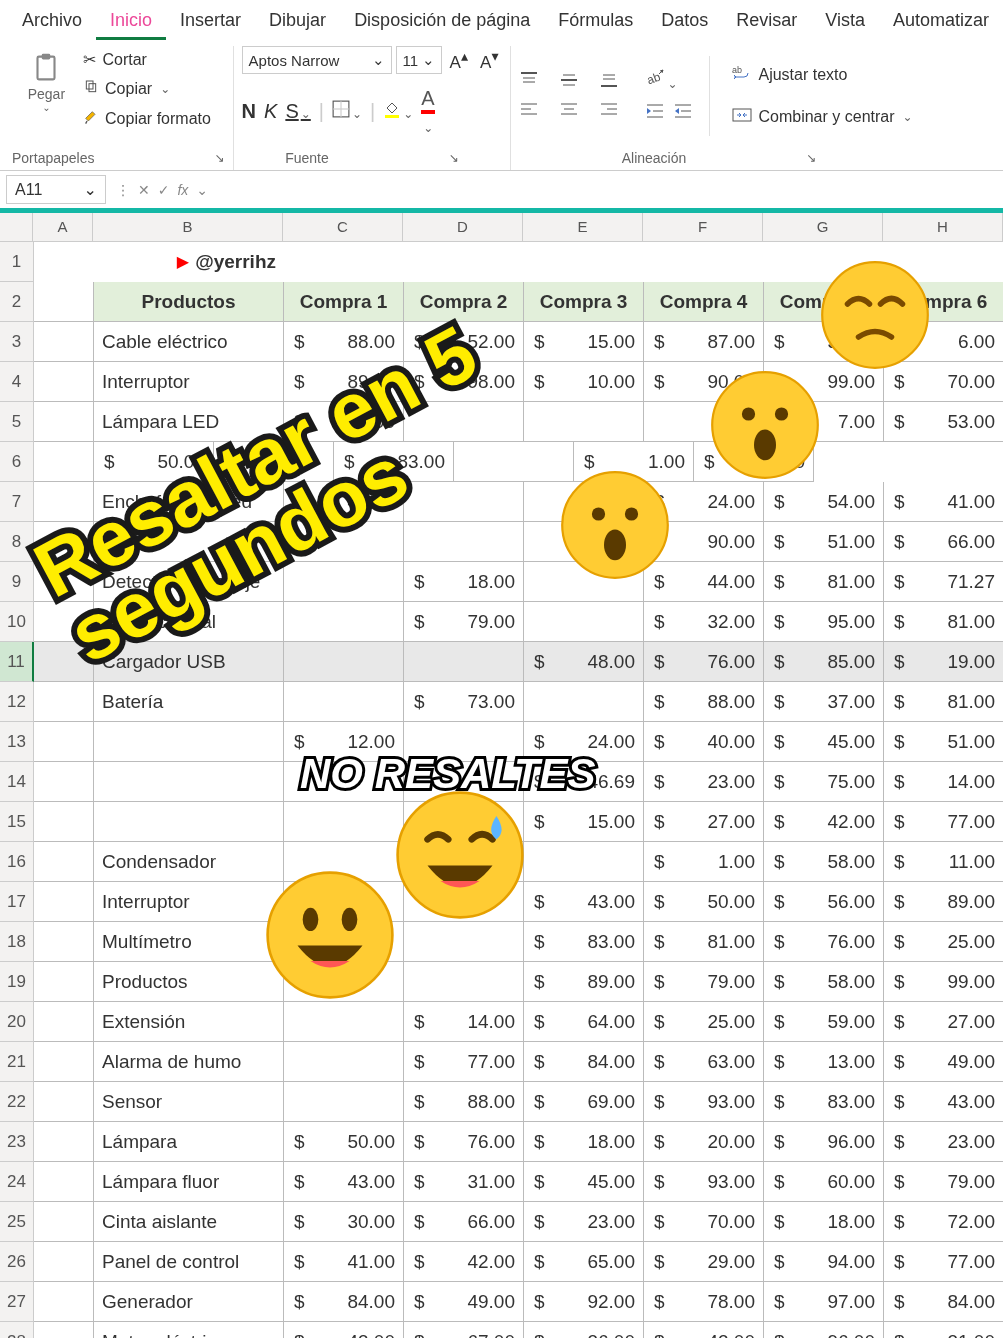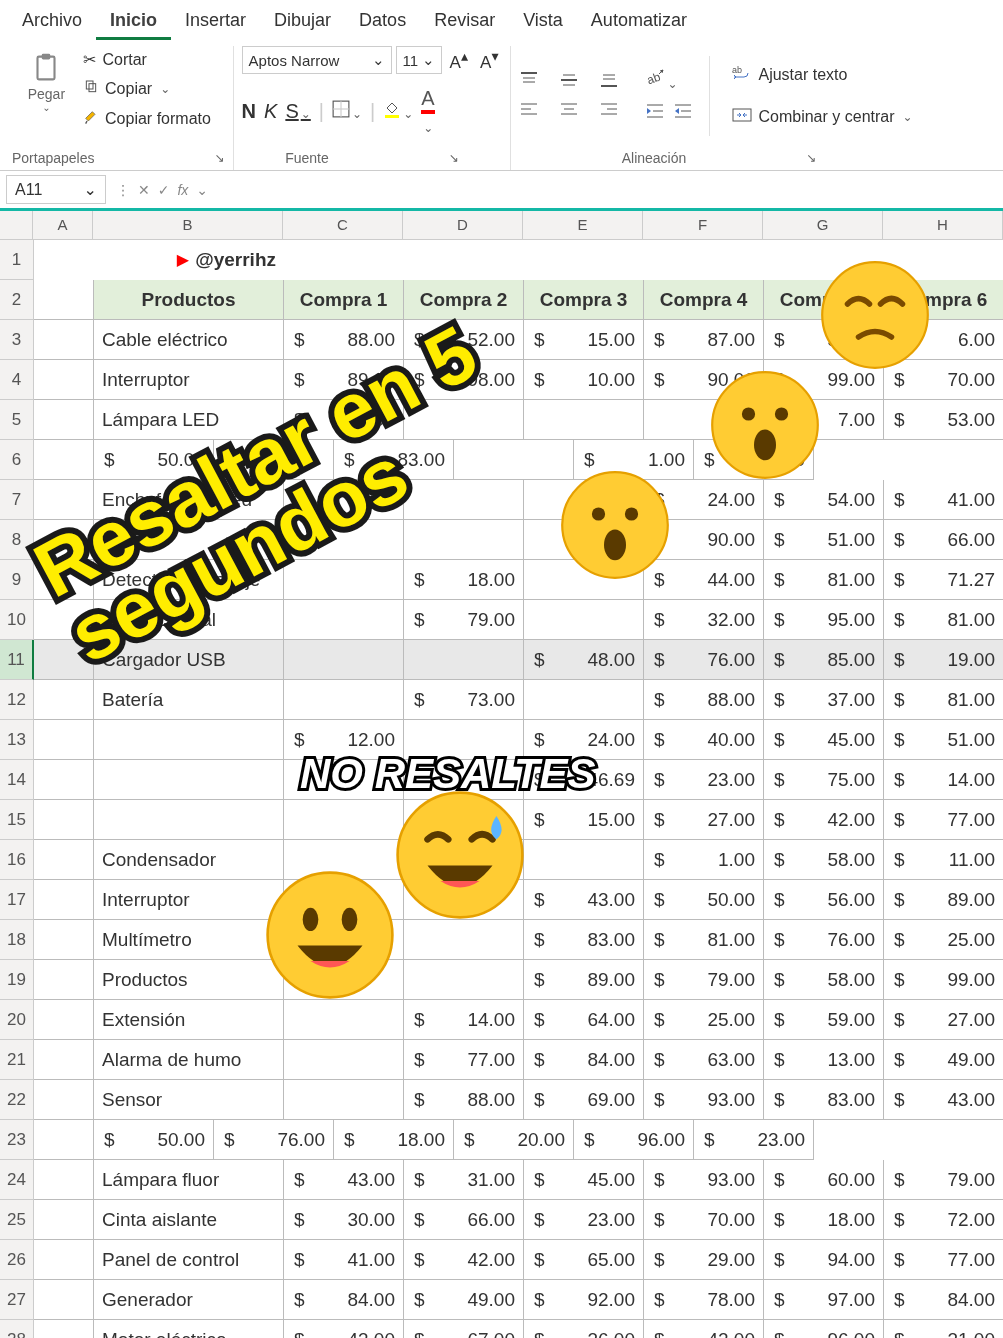--- a/index.html
+++ b/index.html
@@ -1,21 +1,21 @@
 <!DOCTYPE html>
 <html><head>
 <meta charset="utf-8">
 <style>
   * { box-sizing: border-box; margin: 0; padding: 0; font-family: "Segoe UI", Arial, sans-serif; }
   body { background: #fff; width: 1003px; height: 1338px; overflow: hidden; position: relative; font-size: 14px; color: #333; }
 
   
   .menubar { display: flex; gap: 0; padding: 4px 0 0 8px; font-size: 18px; }
   .menubar .item { padding: 6px 14px; cursor: pointer; }
-  .menubar .item.active { color: #404040; border-bottom: 3px solid #107c41; font-weight: 700; }
+  .menubar .item.active { color: #ec4899; border-bottom: 3px solid #107c41; font-weight: 400; }
 
   
   .ribbon { display: flex; border-bottom: 1px solid #ccc; padding: 6px 4px 0 4px; background: #fff; }
   .rgroup { display: flex; flex-direction: column; align-items: center; padding: 0 8px; border-right: 1px solid #e0e0e0; position: relative; }
   .rgroup:last-child { border-right: none; }
   .rgroup-body { display: flex; align-items: flex-start; gap: 4px; height: 100px; }
   .rgroup-title { font-size: 14px; color: #666; padding: 4px 0; display: flex; align-items: center; gap: 120px; justify-content: center; width: 100%; }
   .rgroup-title .launcher { font-size: 12px; color: #666; cursor: pointer; }
 
   .big-btn { display: flex; flex-direction: column; align-items: center; padding: 4px 8px; border-radius: 4px; cursor: pointer; }
@@ -31,21 +31,21 @@
   .font-size { border: 1px solid #ccc; padding: 4px 6px; width: 46px; font-size: 15px; display: flex; justify-content: space-between; align-items: center; }
   .ab { font-size: 17px; padding: 2px 4px; cursor: pointer; }
   .format-row { display: flex; align-items: center; gap: 8px; margin-top: 8px; }
   .format-row span { font-size: 20px; cursor: pointer; }
   .underline { text-decoration: underline; }
 
   .align-grid { display: grid; grid-template-columns: repeat(3, 30px); gap: 6px 10px; }
   .align-grid span { cursor: pointer; }
 
   
-  .fx-bar { display: flex; align-items: center; border-bottom: 3px solid #14b8a6; padding: 4px 0; background: #fff; }
+  .fx-bar { display: flex; align-items: center; border-bottom: 5px solid #14b8a6; padding: 4px 0; background: #fff; }
   .name-box { width: 100px; border: 1px solid #ccc; margin-left: 6px; padding: 4px 8px; font-size: 16px; display: flex; justify-content: space-between; align-items: center; }
   .fx-controls { display: flex; align-items: center; gap: 8px; padding: 0 10px; color: #888; }
   .fx-input { flex: 1; padding: 4px; font-size: 16px; }
 
   
   .grid-wrap { display: flex; flex-direction: column; background: #fff; }
   .col-headers { display: flex; background: #f3f2f1; border-bottom: 1px solid #ccc; }
   .corner { width: 34px; height: 28px; border-right: 1px solid #ccc; background: #f3f2f1; }
   .ch { flex: none; text-align: center; font-size: 15px; color: #555; border-right: 1px solid #ccc; height: 28px; line-height: 28px; }
   .row { display: flex; }
@@ -76,20 +76,22 @@
   .caretdown::after { content: "⌄"; font-size: 12px; margin-left: 2px; color: #666; }
 </style>
 </head>
 <body>
 
 <div class="menubar" id="menubar">
     <div class="item">Archivo</div>
     <div class="item active">Inicio</div>
     <div class="item">Insertar</div>
     <div class="item">Dibujar</div>
+    <div class="item">Disposición de página</div>
+    <div class="item">Fórmulas</div>
     <div class="item">Datos</div>
     <div class="item">Revisar</div>
     <div class="item">Vista</div>
     <div class="item">Automatizar</div>
   </div>
 
 <div class="ribbon">
 
   <div class="rgroup">
     <div class="rgroup-body">
@@ -780,20 +782,21 @@
           <span>83.00</span>
         </div>
         <div class="cell colH money" style="width: 120px;">
           <span class="ds">$</span>
           <span>43.00</span>
         </div>
       </div>
       <div class="row">
         <div class="rh">23</div>
         <div class="cell colA" style="width: 60px;"></div>
+        <div class="cell colB" style="width: 190px;">Lámpara</div>
         <div class="cell colC money" style="width: 120px;">
           <span class="ds">$</span>
           <span>50.00</span>
         </div>
         <div class="cell colD money" style="width: 120px;">
           <span class="ds">$</span>
           <span>76.00</span>
         </div>
         <div class="cell colE money" style="width: 120px;">
           <span class="ds">$</span>

